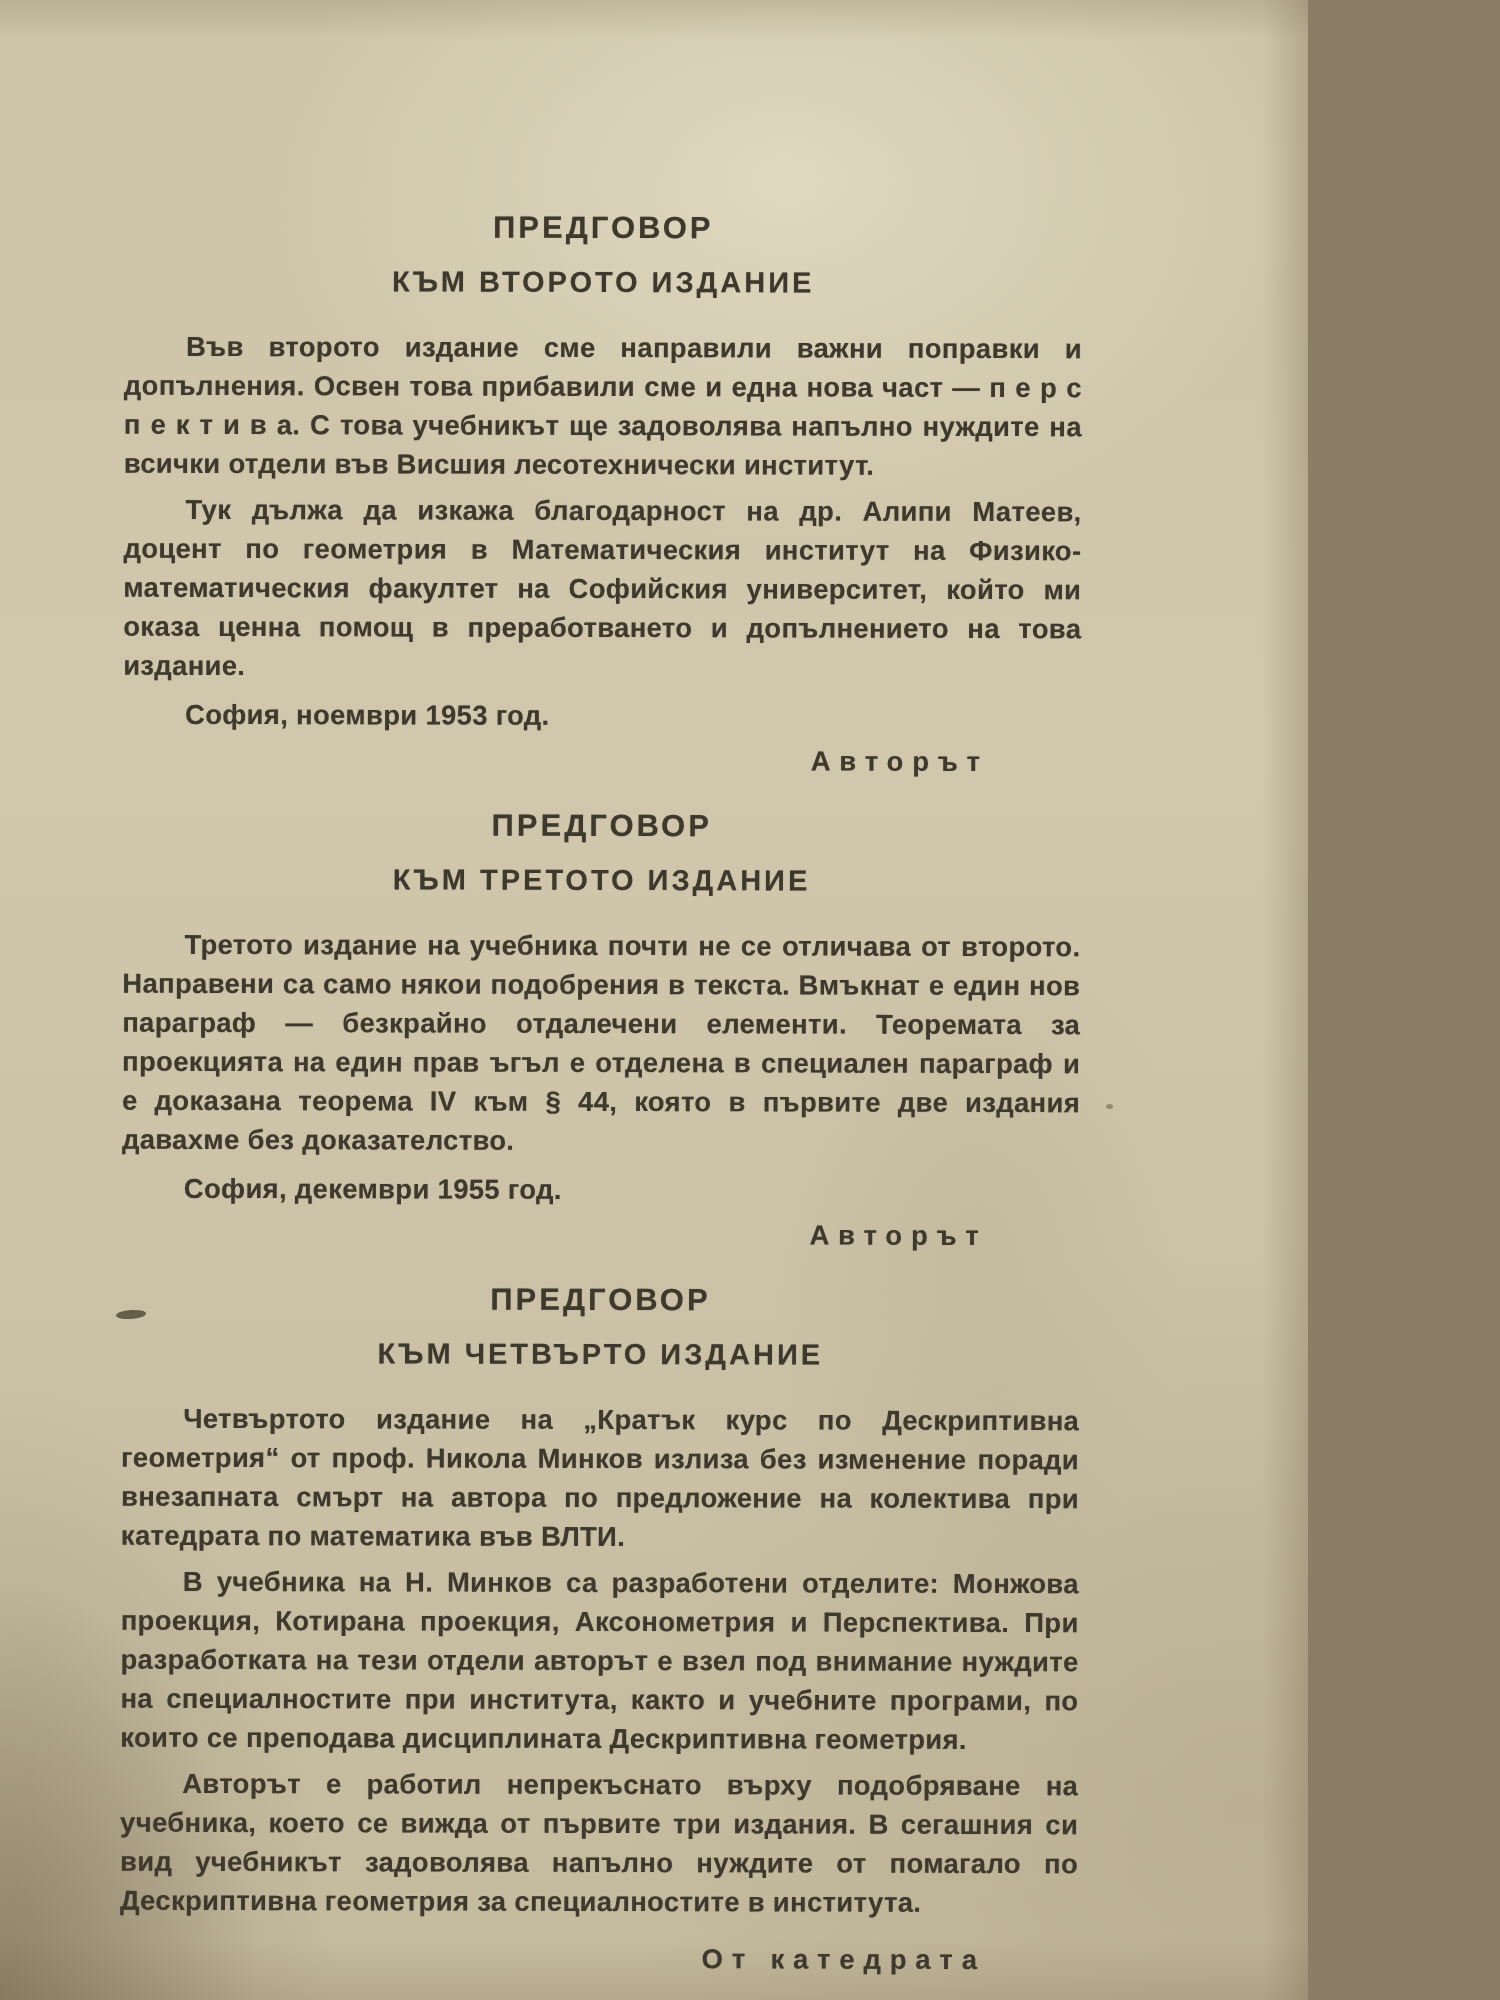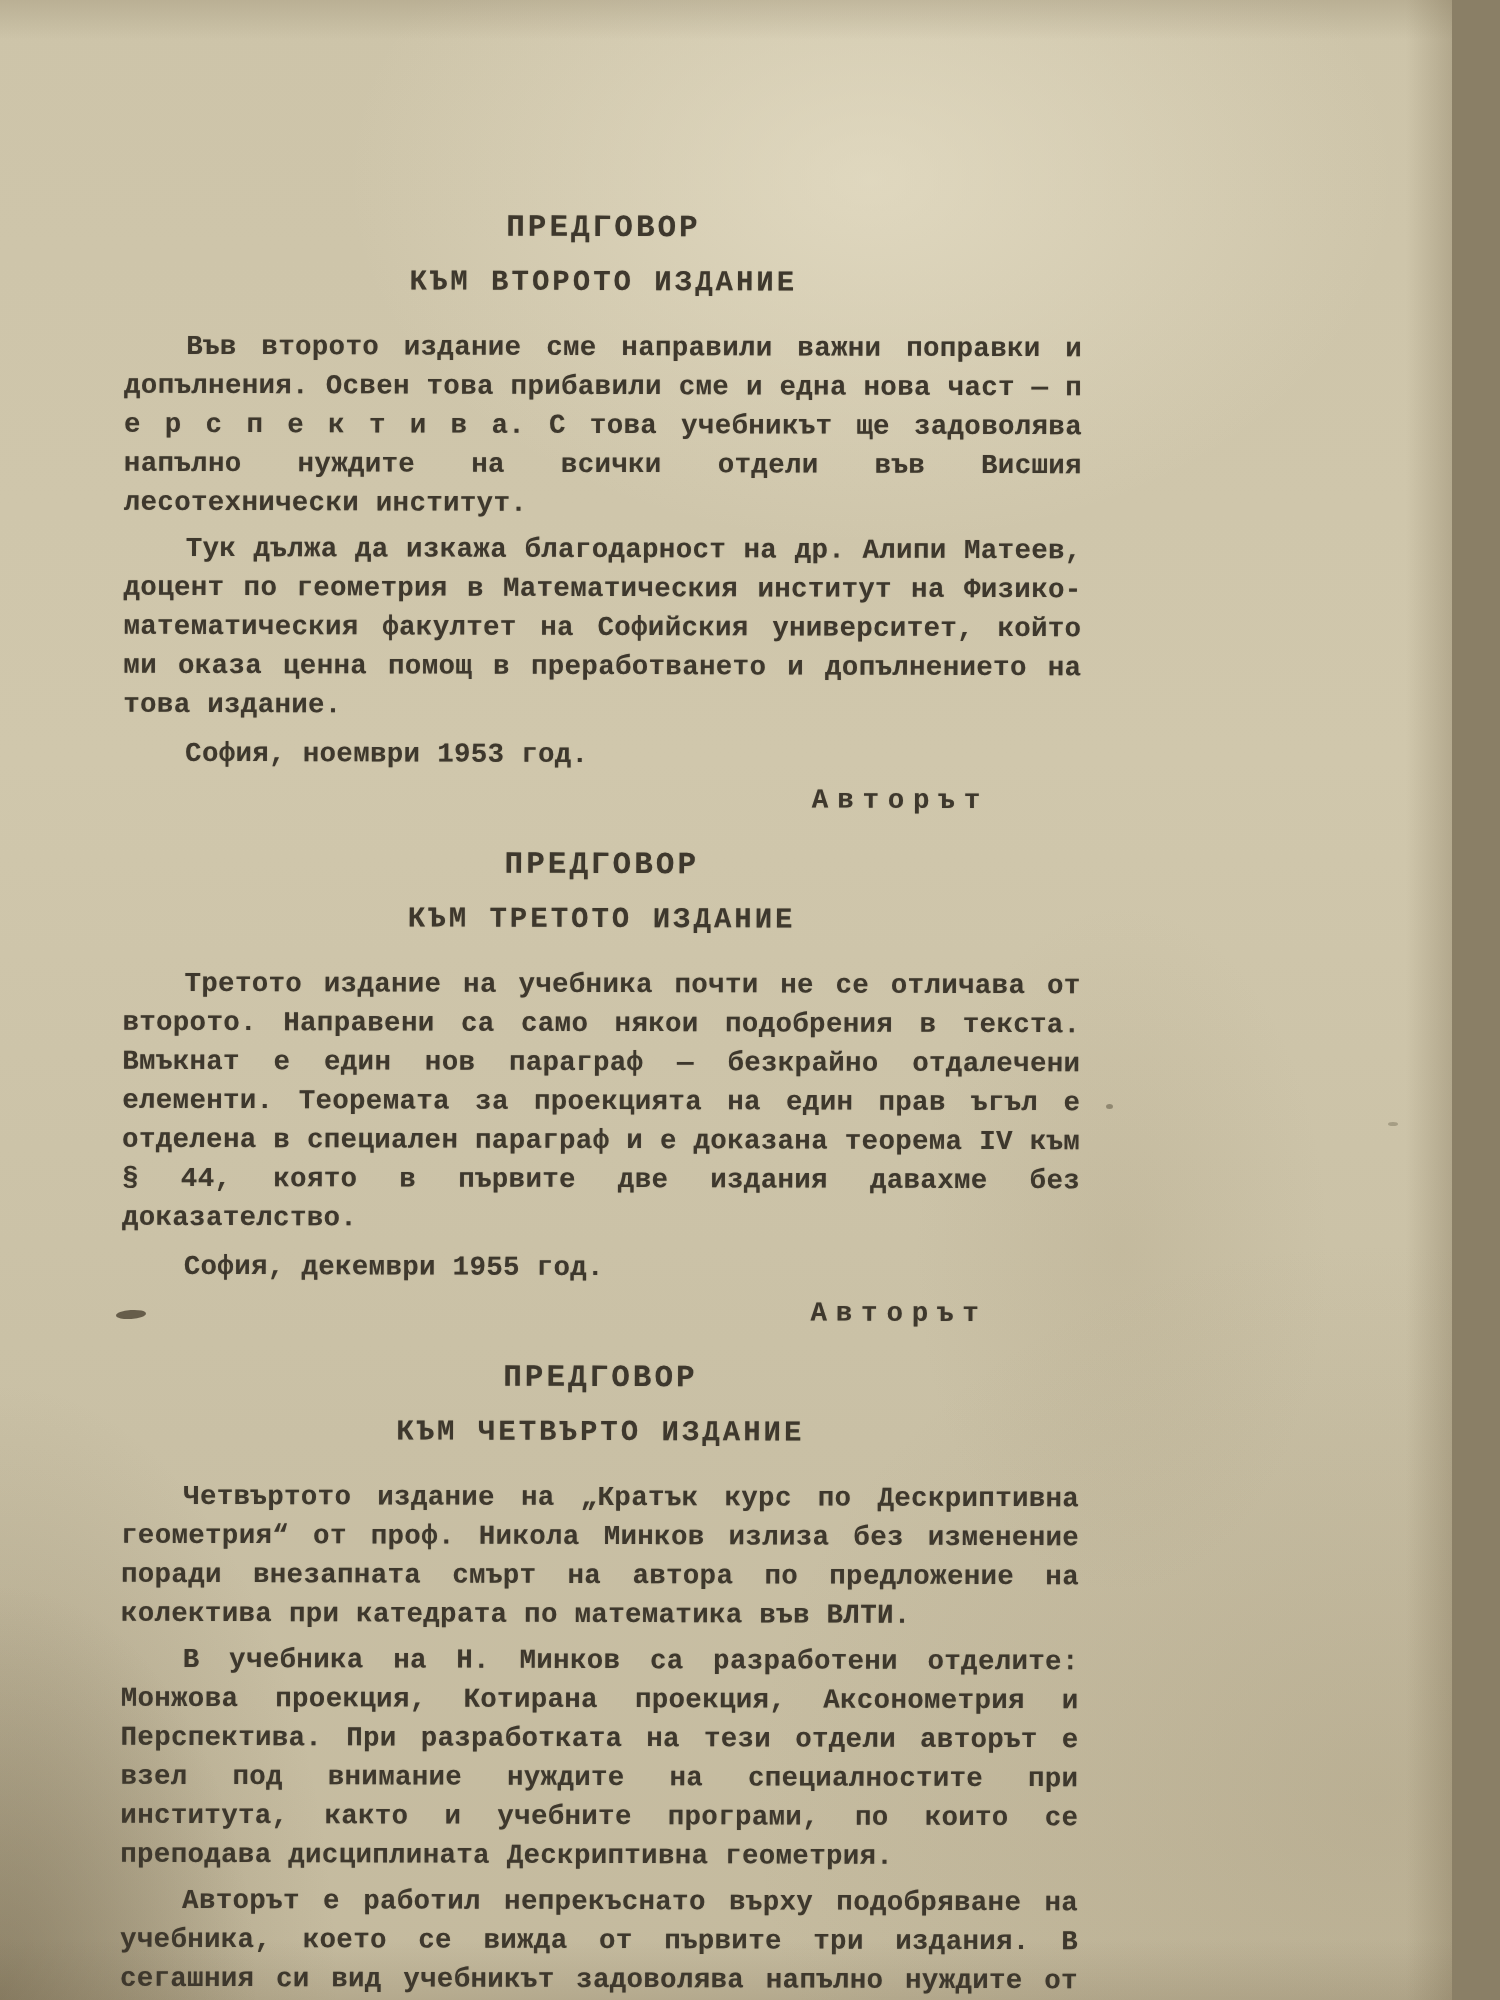--- a/index.html
+++ b/index.html
@@ -3,24 +3,24 @@
 <meta charset="utf-8">
 <title>Scanned book page</title>
 <style>
   html, body {
     margin: 0;
     padding: 0;
     background: #8a7f66;
   }
   .page {
     position: relative;
-    width: 1452px;
+    width: 1308px;
     height: 2000px;
     overflow: hidden;
-    font-family: Liberation Mono, monospace;
+    font-family: Liberation Sans, sans-serif;
     color: #3e382d;
     background:
       radial-gradient(ellipse 750px 520px at 60% 9%, rgba(238,231,208,0.55), rgba(238,231,208,0) 70%),
       radial-gradient(ellipse 900px 800px at 95% 90%, rgba(138,124,94,0.20), rgba(138,124,94,0) 70%),
       radial-gradient(ellipse 520px 950px at 0% 100%, rgba(105,92,66,0.32), rgba(105,92,66,0) 65%),
       linear-gradient(180deg, #cdc4a9 0%, #d0c7ac 38%, #c9c0a5 72%, #c4ba9e 100%);
   }
   
   .shade { position: absolute; pointer-events: none; }
   .binding {

